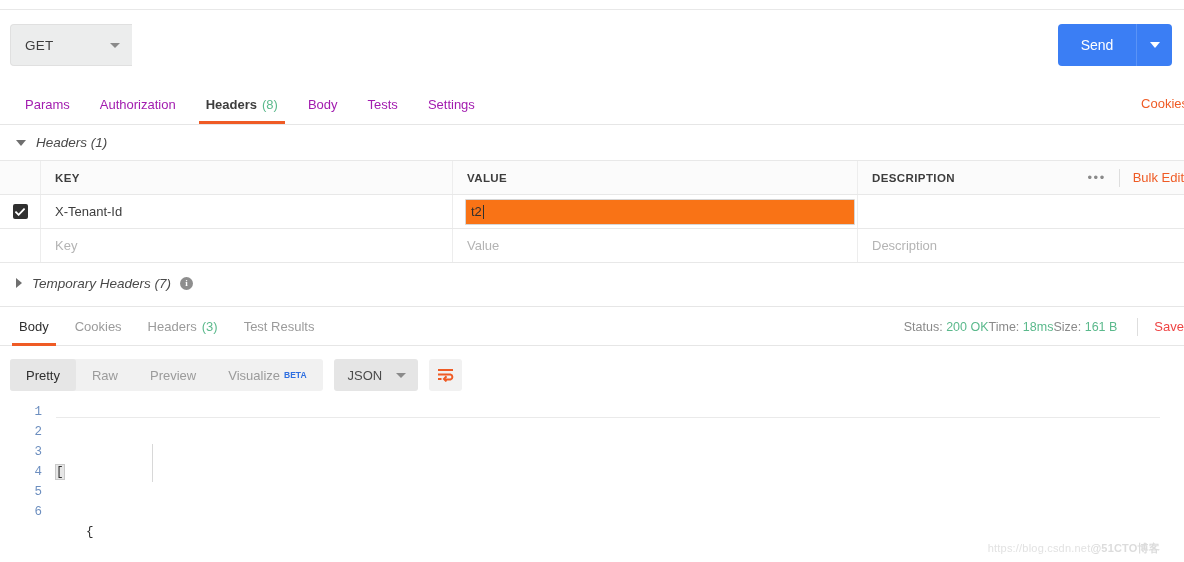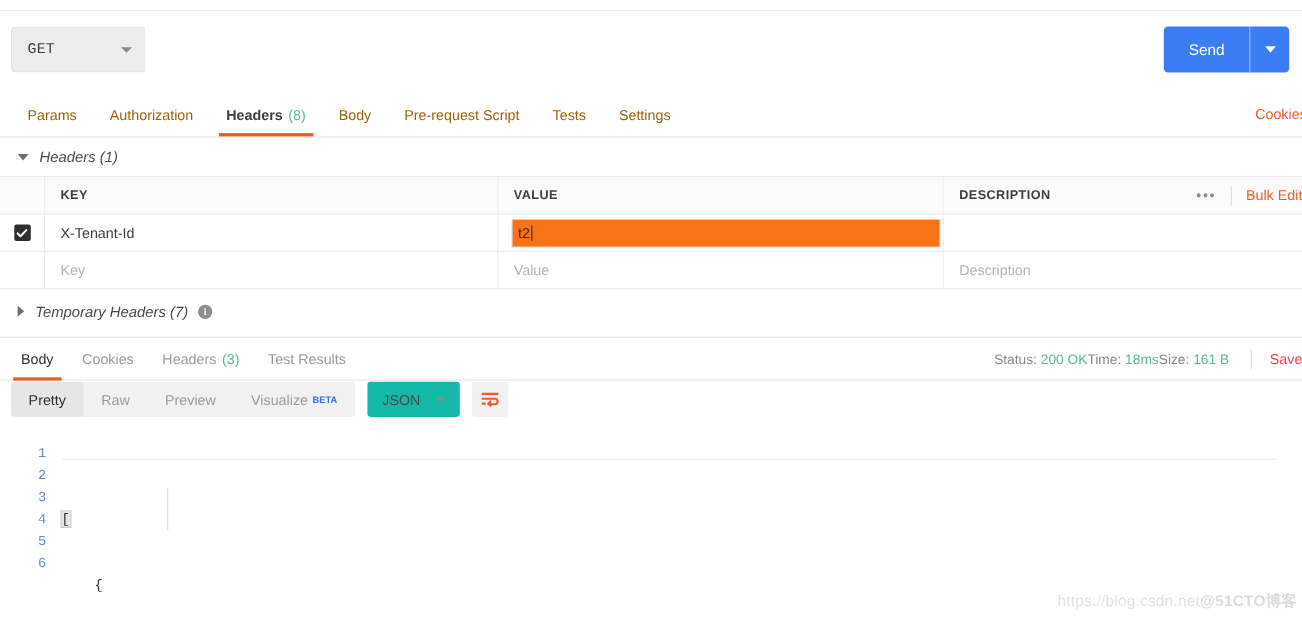--- a/index.html
+++ b/index.html
@@ -19,21 +19,20 @@
   
   .url-row { position: absolute; left: 10px; top: 24px; height: 42px; display: flex; align-items: stretch; }
   .method-box {
     width: 122px; height: 42px;
     border: 1px solid #e0e0e0; border-right: none;
     border-radius: 4px 0 0 4px;
     background: #eceded;
     display: flex; align-items: center; justify-content: space-between;
     padding: 0 12px 0 14px;
     cursor: pointer;
-    font-family: Liberation Mono, monospace;
   }
   .method-label { font-size: 13.5px; color: #3d3d3d; letter-spacing: .2px; }
   .caret-dn {
     width: 0; height: 0;
     border-left: 5px solid transparent; border-right: 5px solid transparent;
     border-top: 5px solid #8a8a8a;
   }
   .url-box {
     width: 918px; height: 42px;
     border: 1px solid #e0e0e0;
@@ -67,21 +66,21 @@
 
   
   .req-tabs {
     position: absolute; left: 0; top: 84px; width: 1184px; height: 41px;
     border-bottom: 1px solid #e6e6e6;
     display: flex; align-items: flex-end;
     padding-left: 10px;
   }
   .rtab {
     position: relative; height: 40px; display: flex; align-items: center;
-    padding: 0 15px; font-size: 13px; color: #a16207; cursor: pointer; white-space: nowrap;
+    padding: 0 15px; font-size: 13px; color: #a21caf; cursor: pointer; white-space: nowrap;
   }
   .rtab.active { color: #3d3d3d; font-weight: bold; }
   .rtab.active::after {
     content: ""; position: absolute; left: 8px; right: 8px; bottom: 0; height: 3px; background: #ef5b25;
   }
   .rtab .cnt { color: #5bb98c; margin-left: 5px; font-weight: normal; }
   .cookies-clip {
     position: absolute; right: -4px; top: 96px; font-size: 13px; color: #ef5b25; white-space: nowrap;
   }
 
@@ -138,49 +137,49 @@
   .stab.active { color: #2f2f2f; }
   .stab.active::after { content: ""; position: absolute; left: 6px; right: 6px; bottom: 0; height: 3px; background: #ef5b25; }
   .stab .cnt { color: #5bb98c; margin-left: 5px; }
   .meta { position: absolute; right: 0; top: 0; height: 39px; display: flex; align-items: center; }
   .meta-item { font-size: 12.5px; color: #8a8a8a; white-space: nowrap; }
   .meta-item b { font-weight: normal; color: #5bb98c; }
   .meta-div { width: 1px; height: 18px; background: #dedede; margin-left: 20px; }
   .save-link { font-size: 13px; color: #ef4444; margin-left: 16px; cursor: pointer; white-space: nowrap; }
 
   
-  .fmt-bar { position: absolute; left: 0; top: 340px; width: 1184px; height: 46px; display: flex; align-items: center; padding-left: 10px; }
+  .fmt-bar { position: absolute; left: 0; top: 352px; width: 1184px; height: 46px; display: flex; align-items: center; padding-left: 10px; }
   .seg { display: flex; background: #f1f1f1; border-radius: 3px; height: 32px; align-items: center; }
   .seg-btn { height: 32px; display: flex; align-items: center; padding: 0 16px; font-size: 13px; color: #9b9b9b; cursor: pointer; border-radius: 3px; }
   .seg-btn.active { background: #e6e6e6; color: #2f2f2f; }
   .beta { font-size: 8.5px; color: #2f6fe0; font-weight: bold; vertical-align: super; margin-left: 4px; }
   .sel {
-    height: 32px; background: #14b8a6; border-radius: 3px; margin-left: 11px;
+    height: 32px; background: #e5e5e5; border-radius: 3px; margin-left: 11px;
     display: flex; align-items: center; padding: 0 12px 0 14px; cursor: pointer; min-width: 84px; justify-content: space-between;
   }
   .sel .lbl { font-size: 13px; color: #4a4a4a; margin-right: 14px; }
   .wrapbtn {
     width: 33px; height: 32px; background: #f1f1f1; border-radius: 3px; margin-left: 11px;
     display: flex; align-items: center; justify-content: center; cursor: pointer;
   }
 
   
   .code-wrap { position: absolute; left: 0; top: 398px; width: 1184px; height: 164px; background: #fff; }
   .code { display: flex; font-family: "Liberation Mono", monospace; font-size: 12.5px; line-height: 20px; padding-top: 4px; }
   .gutter { width: 56px; text-align: right; padding-right: 14px; color: #6c8ebf; user-select: none; }
   .lines { position: relative; flex: 1; white-space: pre; color: #2f2f2f; }
   .line1-rule { position: absolute; left: 56px; right: 24px; top: 417px; height: 1px; background: #eaeaea; }
   .p { color: #2f2f2f; }
   .bk { background: #e6e6e6; outline: 1px solid #c9c9c9; }
   .indent-guide { position: absolute; left: 96px; top: 42px; width: 1px; height: 38px; background: #d8d8d8; }
 
   
   .wm {
-    position: absolute; right: 5px; bottom: 6px;
-    font-size: 14px; color: #e2e2e2; letter-spacing: .2px; white-space: nowrap;
+    position: absolute; right: 24px; bottom: 6px;
+    font-size: 11px; color: #e2e2e2; letter-spacing: .2px; white-space: nowrap;
     user-select: none;
   }
   .wm .cn { color: #dcdcdc; font-weight: bold; }
 </style>
 </head>
 <body>
 
 <div class="app">
 
   <div class="top-rule"></div>
@@ -205,23 +204,20 @@
       </div>
     <div class="rtab">
         <span>Authorization</span>
       </div>
     <div class="rtab active">
       <span>Headers</span>
       <span class="cnt">(8)</span>
     </div>
     <div class="rtab">
         <span>Body</span>
-      </div>
-    <div class="rtab">
-        <span>Pre-request Script</span>
       </div>
     <div class="rtab">
         <span>Tests</span>
       </div>
     <div class="rtab">
         <span>Settings</span>
       </div>
   </div>
   <div class="cookies-clip">Cookies</div>
 

